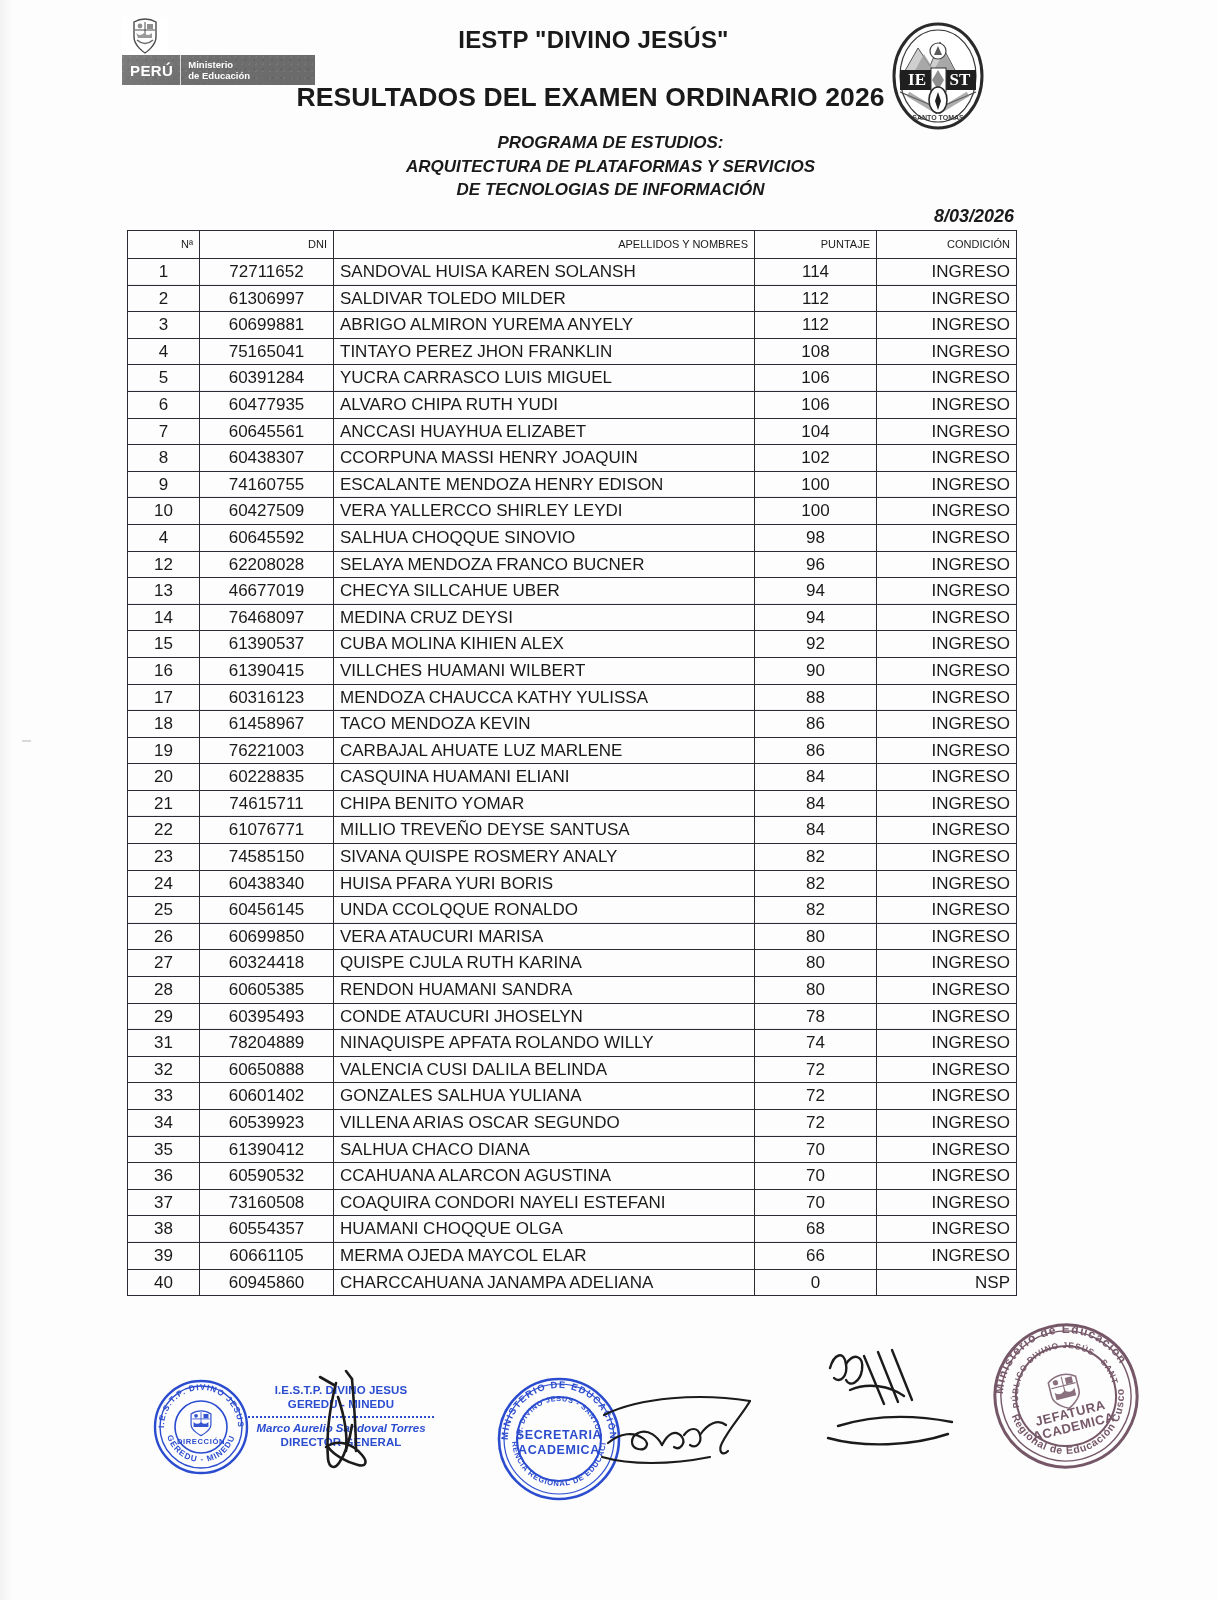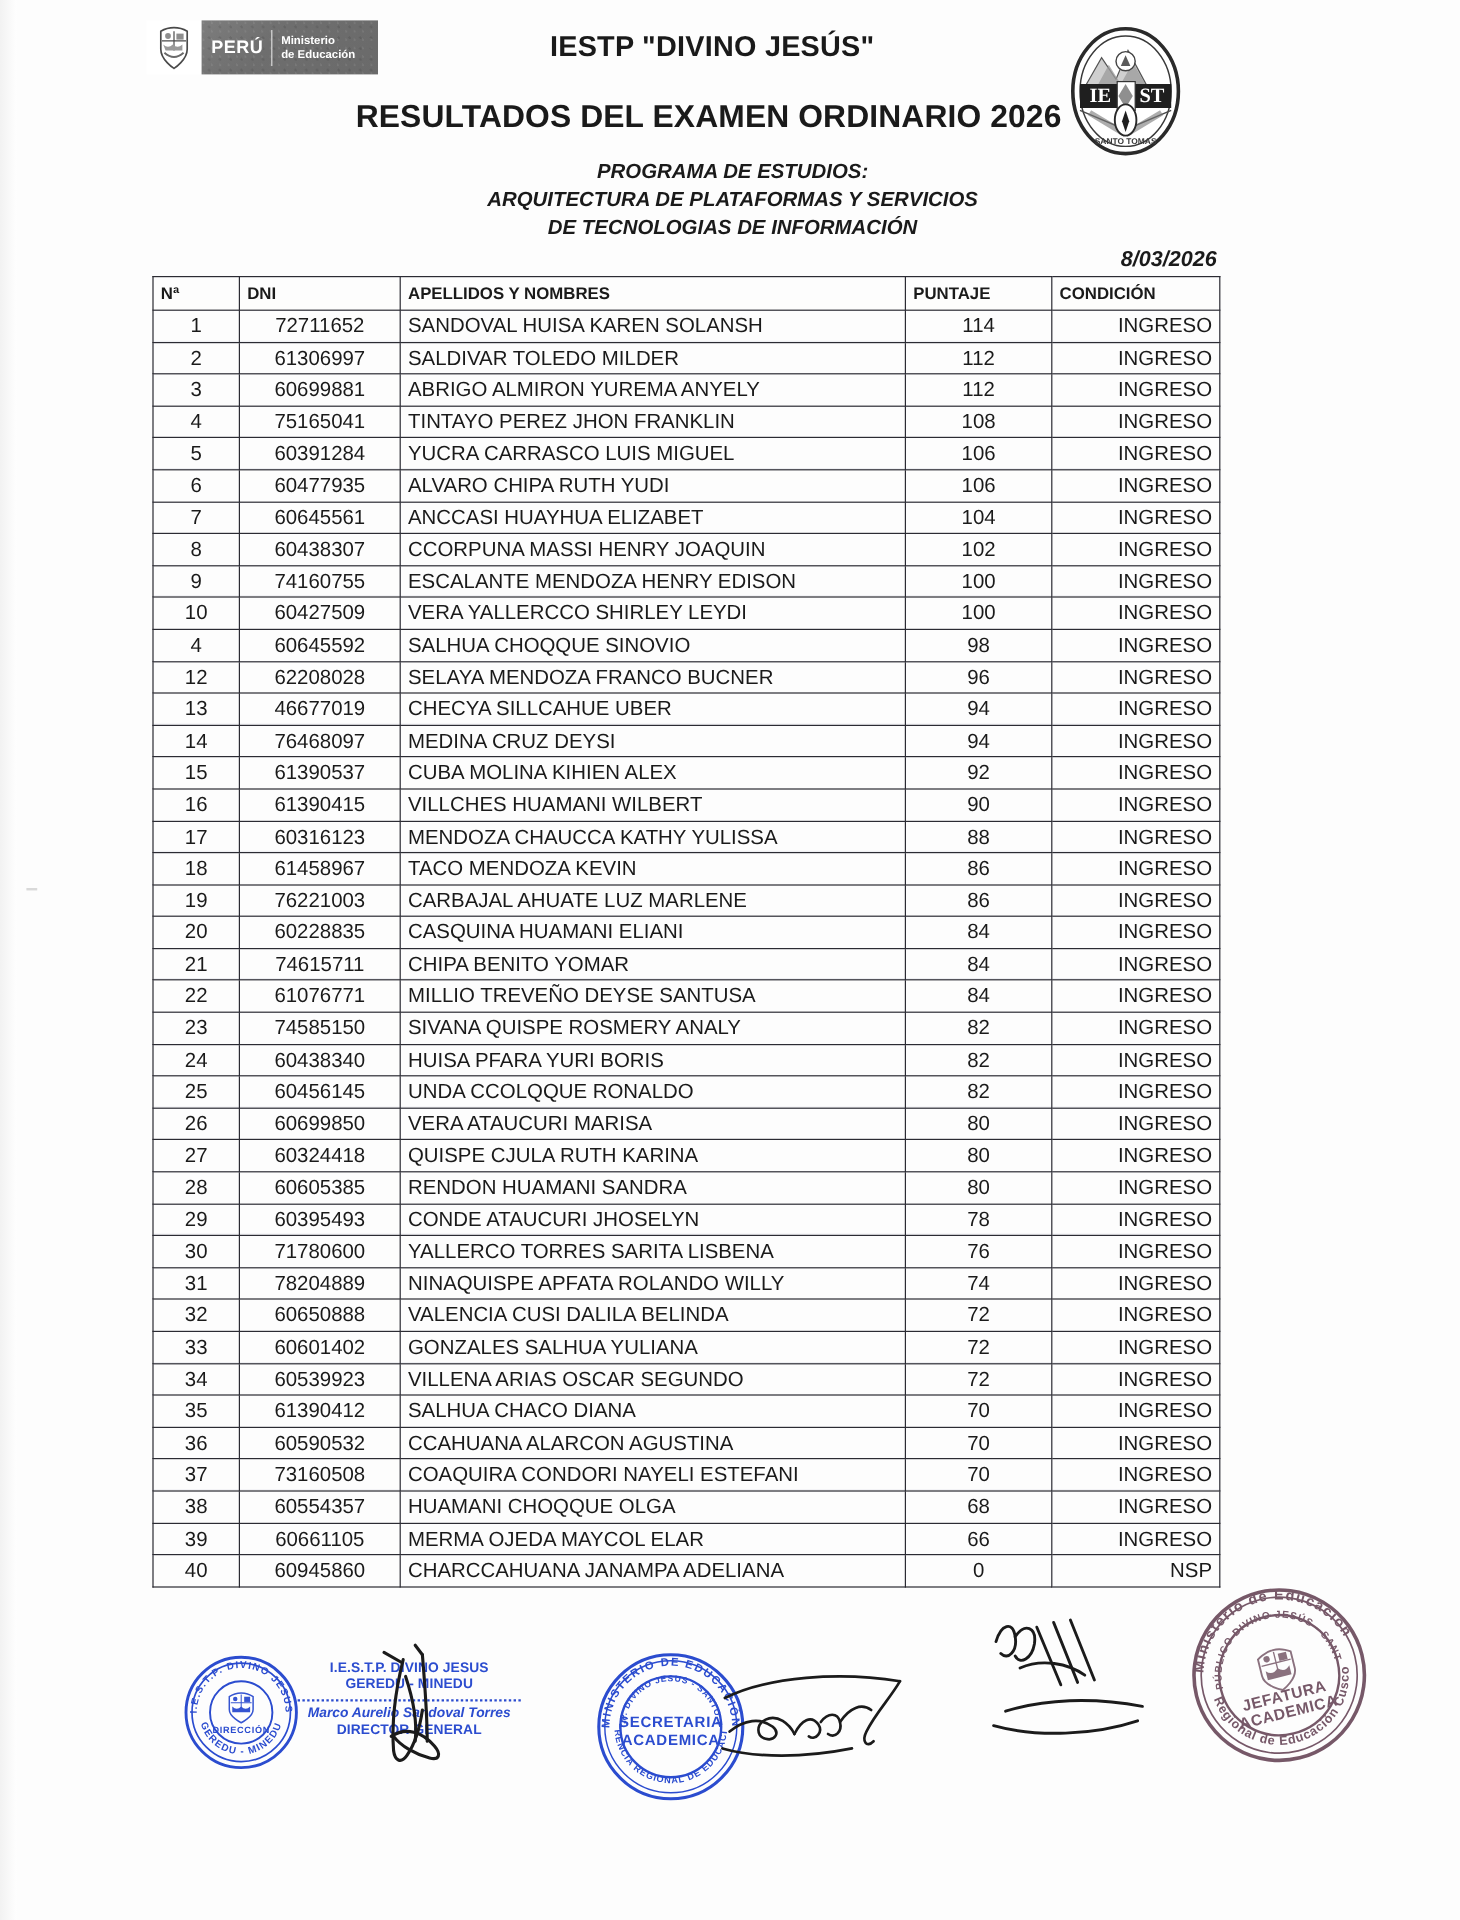--- a/index.html
+++ b/index.html
@@ -52,20 +52,21 @@
   }
 
   .minedu-logo {
     position: absolute;
     left: 122px;
     top: 17px;
     width: 193px;
     height: 45px;
     display: flex;
     align-items: stretch;
+    flex-direction: column;
   }
   .minedu-shield-box {
     width: 46px;
     background: #ffffff;
     display: flex;
     align-items: center;
     justify-content: center;
   }
   .minedu-bar {
     flex: 1;
@@ -177,25 +178,25 @@
   table.results td {
     border: 1px solid #2b2b33;
     padding: 0 6px;
     height: 25.6px;
     font-size: 17px;
     line-height: 25.6px;
     white-space: nowrap;
     overflow: hidden;
   }
   table.results thead th {
-    font-weight: bold;
-    text-align: left;
+    font-weight: normal;
+    text-align: right;
     height: 27px;
     line-height: 27px;
-    font-size: 14px;
+    font-size: 11px;
   }
   col.c-num    { width: 72px; }
   col.c-dni    { width: 134px; }
   col.c-name   { width: 421px; }
   col.c-score  { width: 122px; }
   col.c-cond   { width: 140px; }
 
   td.num   { text-align: center; }
   td.dni   { text-align: center; }
   td.name  { text-align: left; padding-left: 9px; }
@@ -569,27 +570,20 @@
             <td class="dni">60605385</td>
             <td class="name">RENDON HUAMANI SANDRA</td>
             <td class="score">80</td>
             <td class="cond">INGRESO</td>
           </tr>
           <tr>
             <td class="num">29</td>
             <td class="dni">60395493</td>
             <td class="name">CONDE ATAUCURI JHOSELYN</td>
             <td class="score">78</td>
-            <td class="cond">INGRESO</td>
-          </tr>
-          <tr>
-            <td class="num">30</td>
-            <td class="dni">71780600</td>
-            <td class="name">YALLERCO TORRES SARITA LISBENA</td>
-            <td class="score">76</td>
             <td class="cond">INGRESO</td>
           </tr>
           <tr>
             <td class="num">31</td>
             <td class="dni">78204889</td>
             <td class="name">NINAQUISPE APFATA ROLANDO WILLY</td>
             <td class="score">74</td>
             <td class="cond">INGRESO</td>
           </tr>
           <tr>

